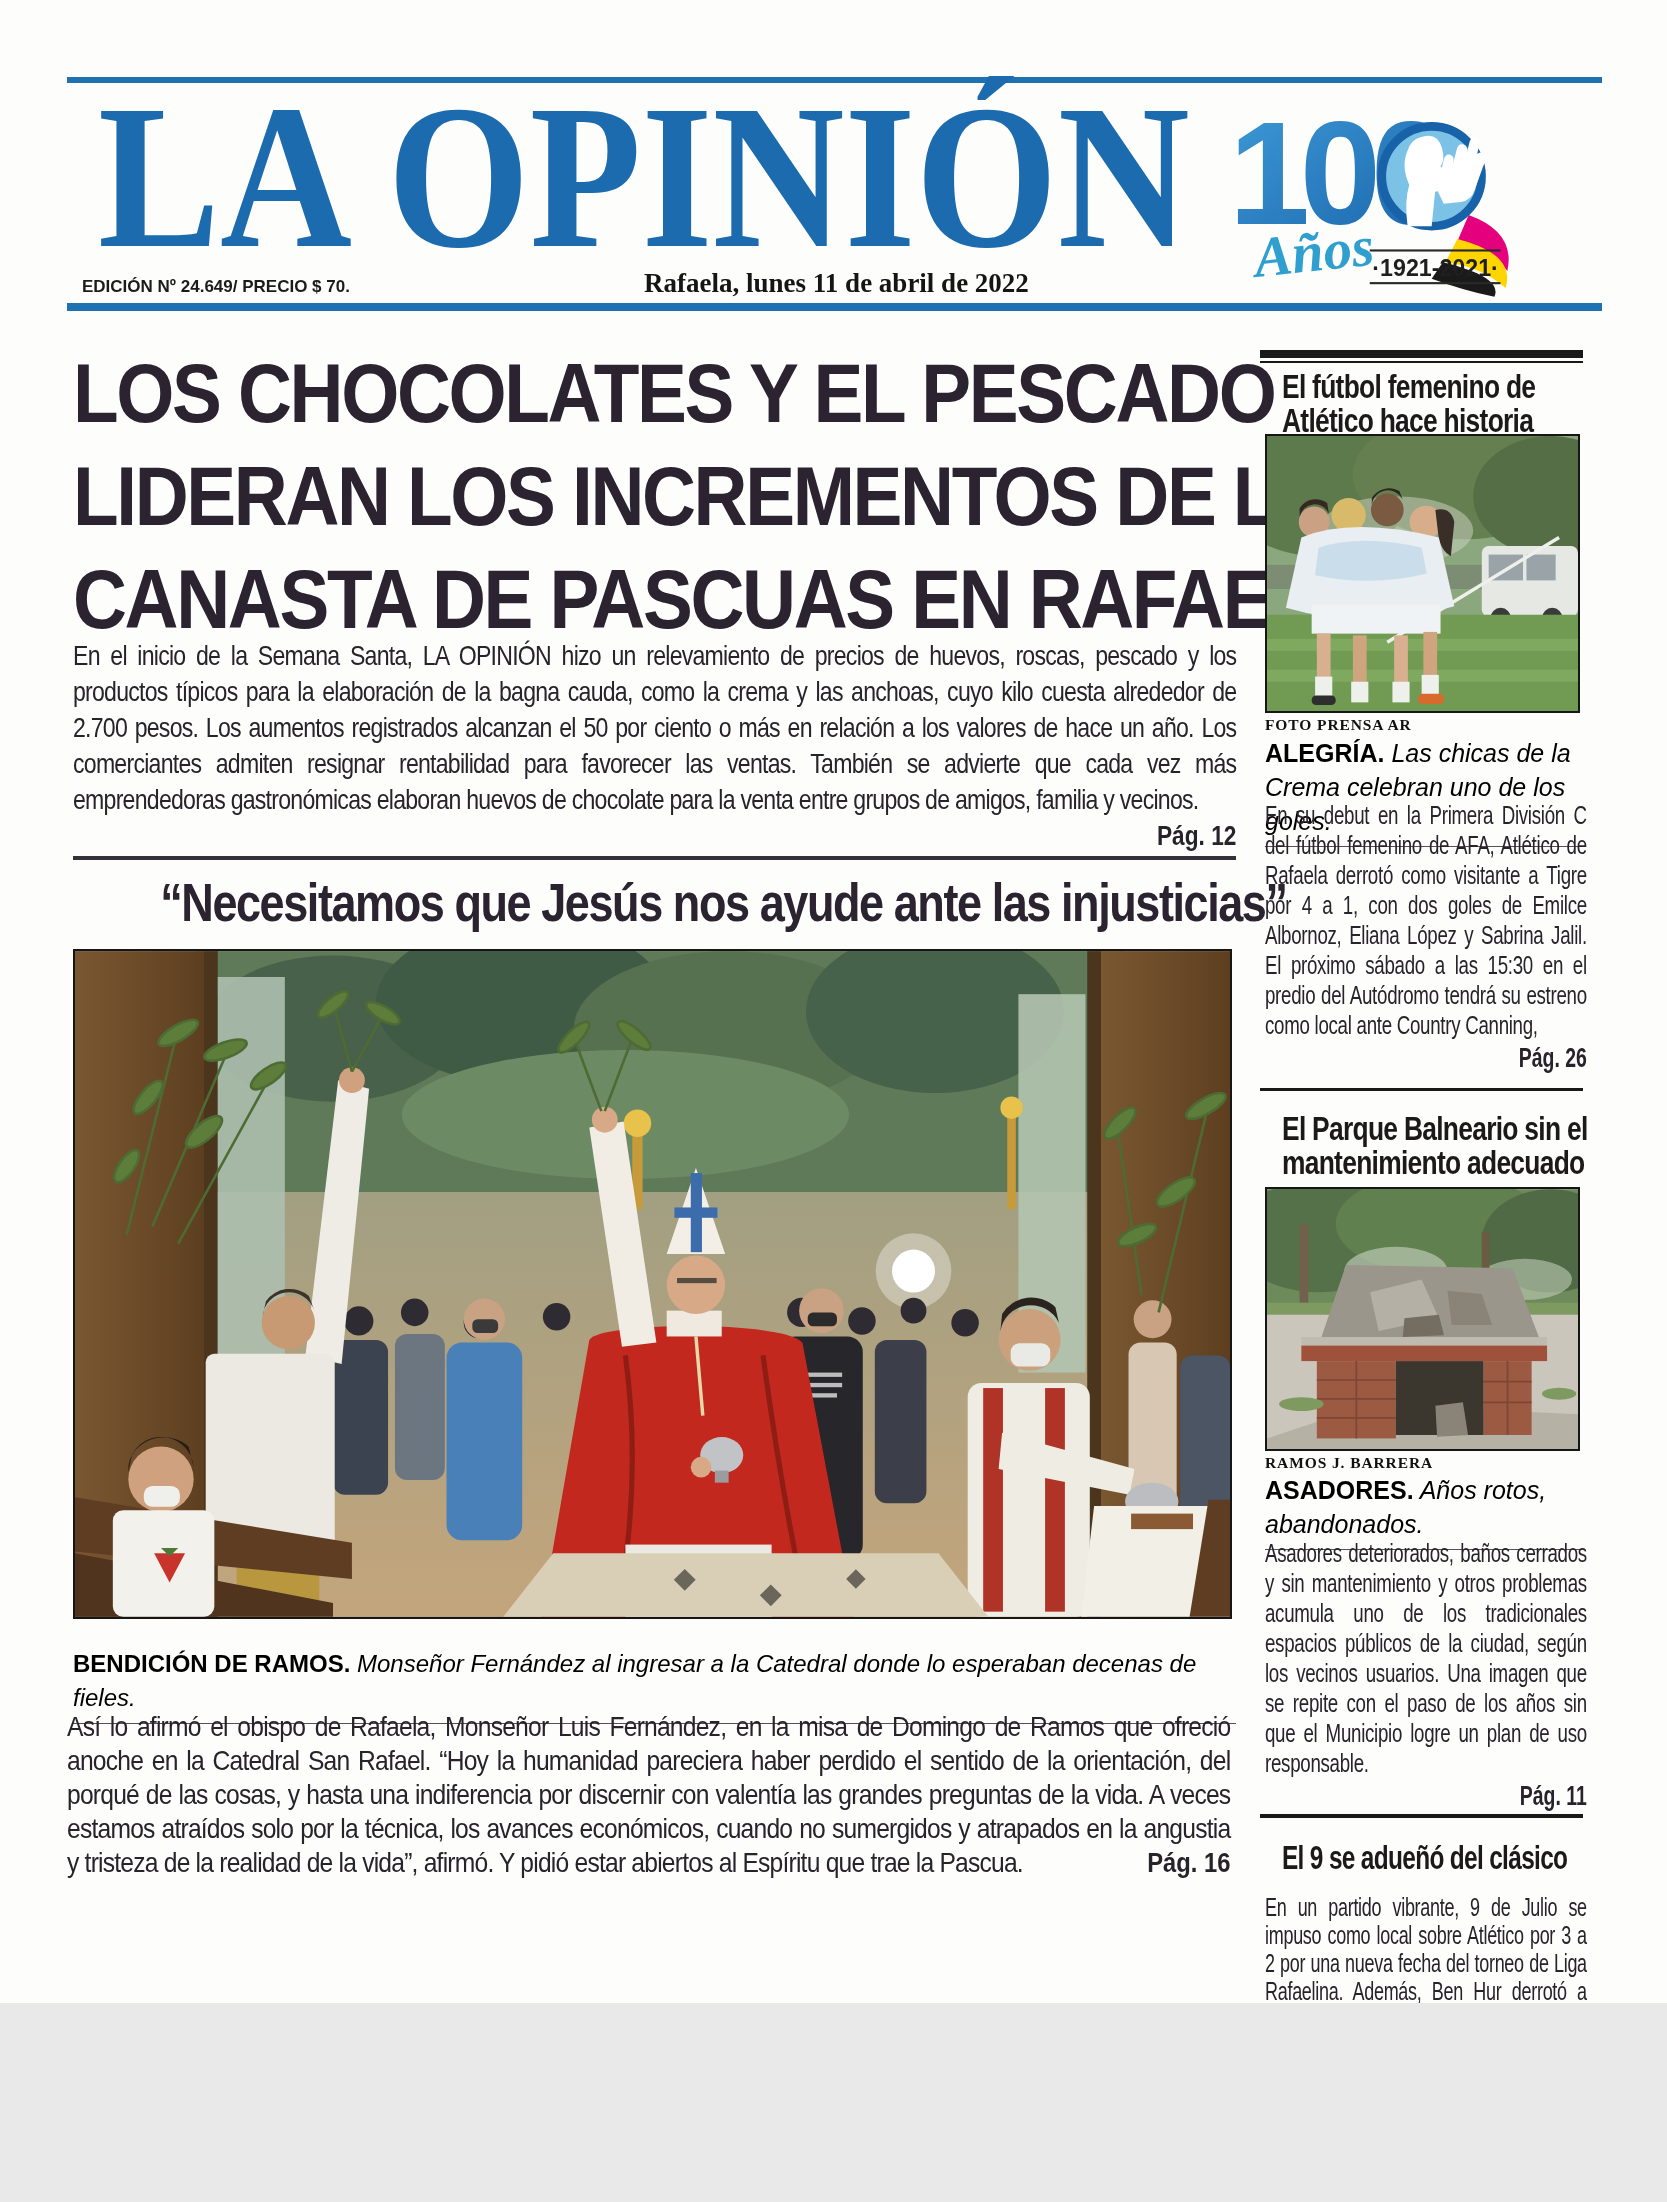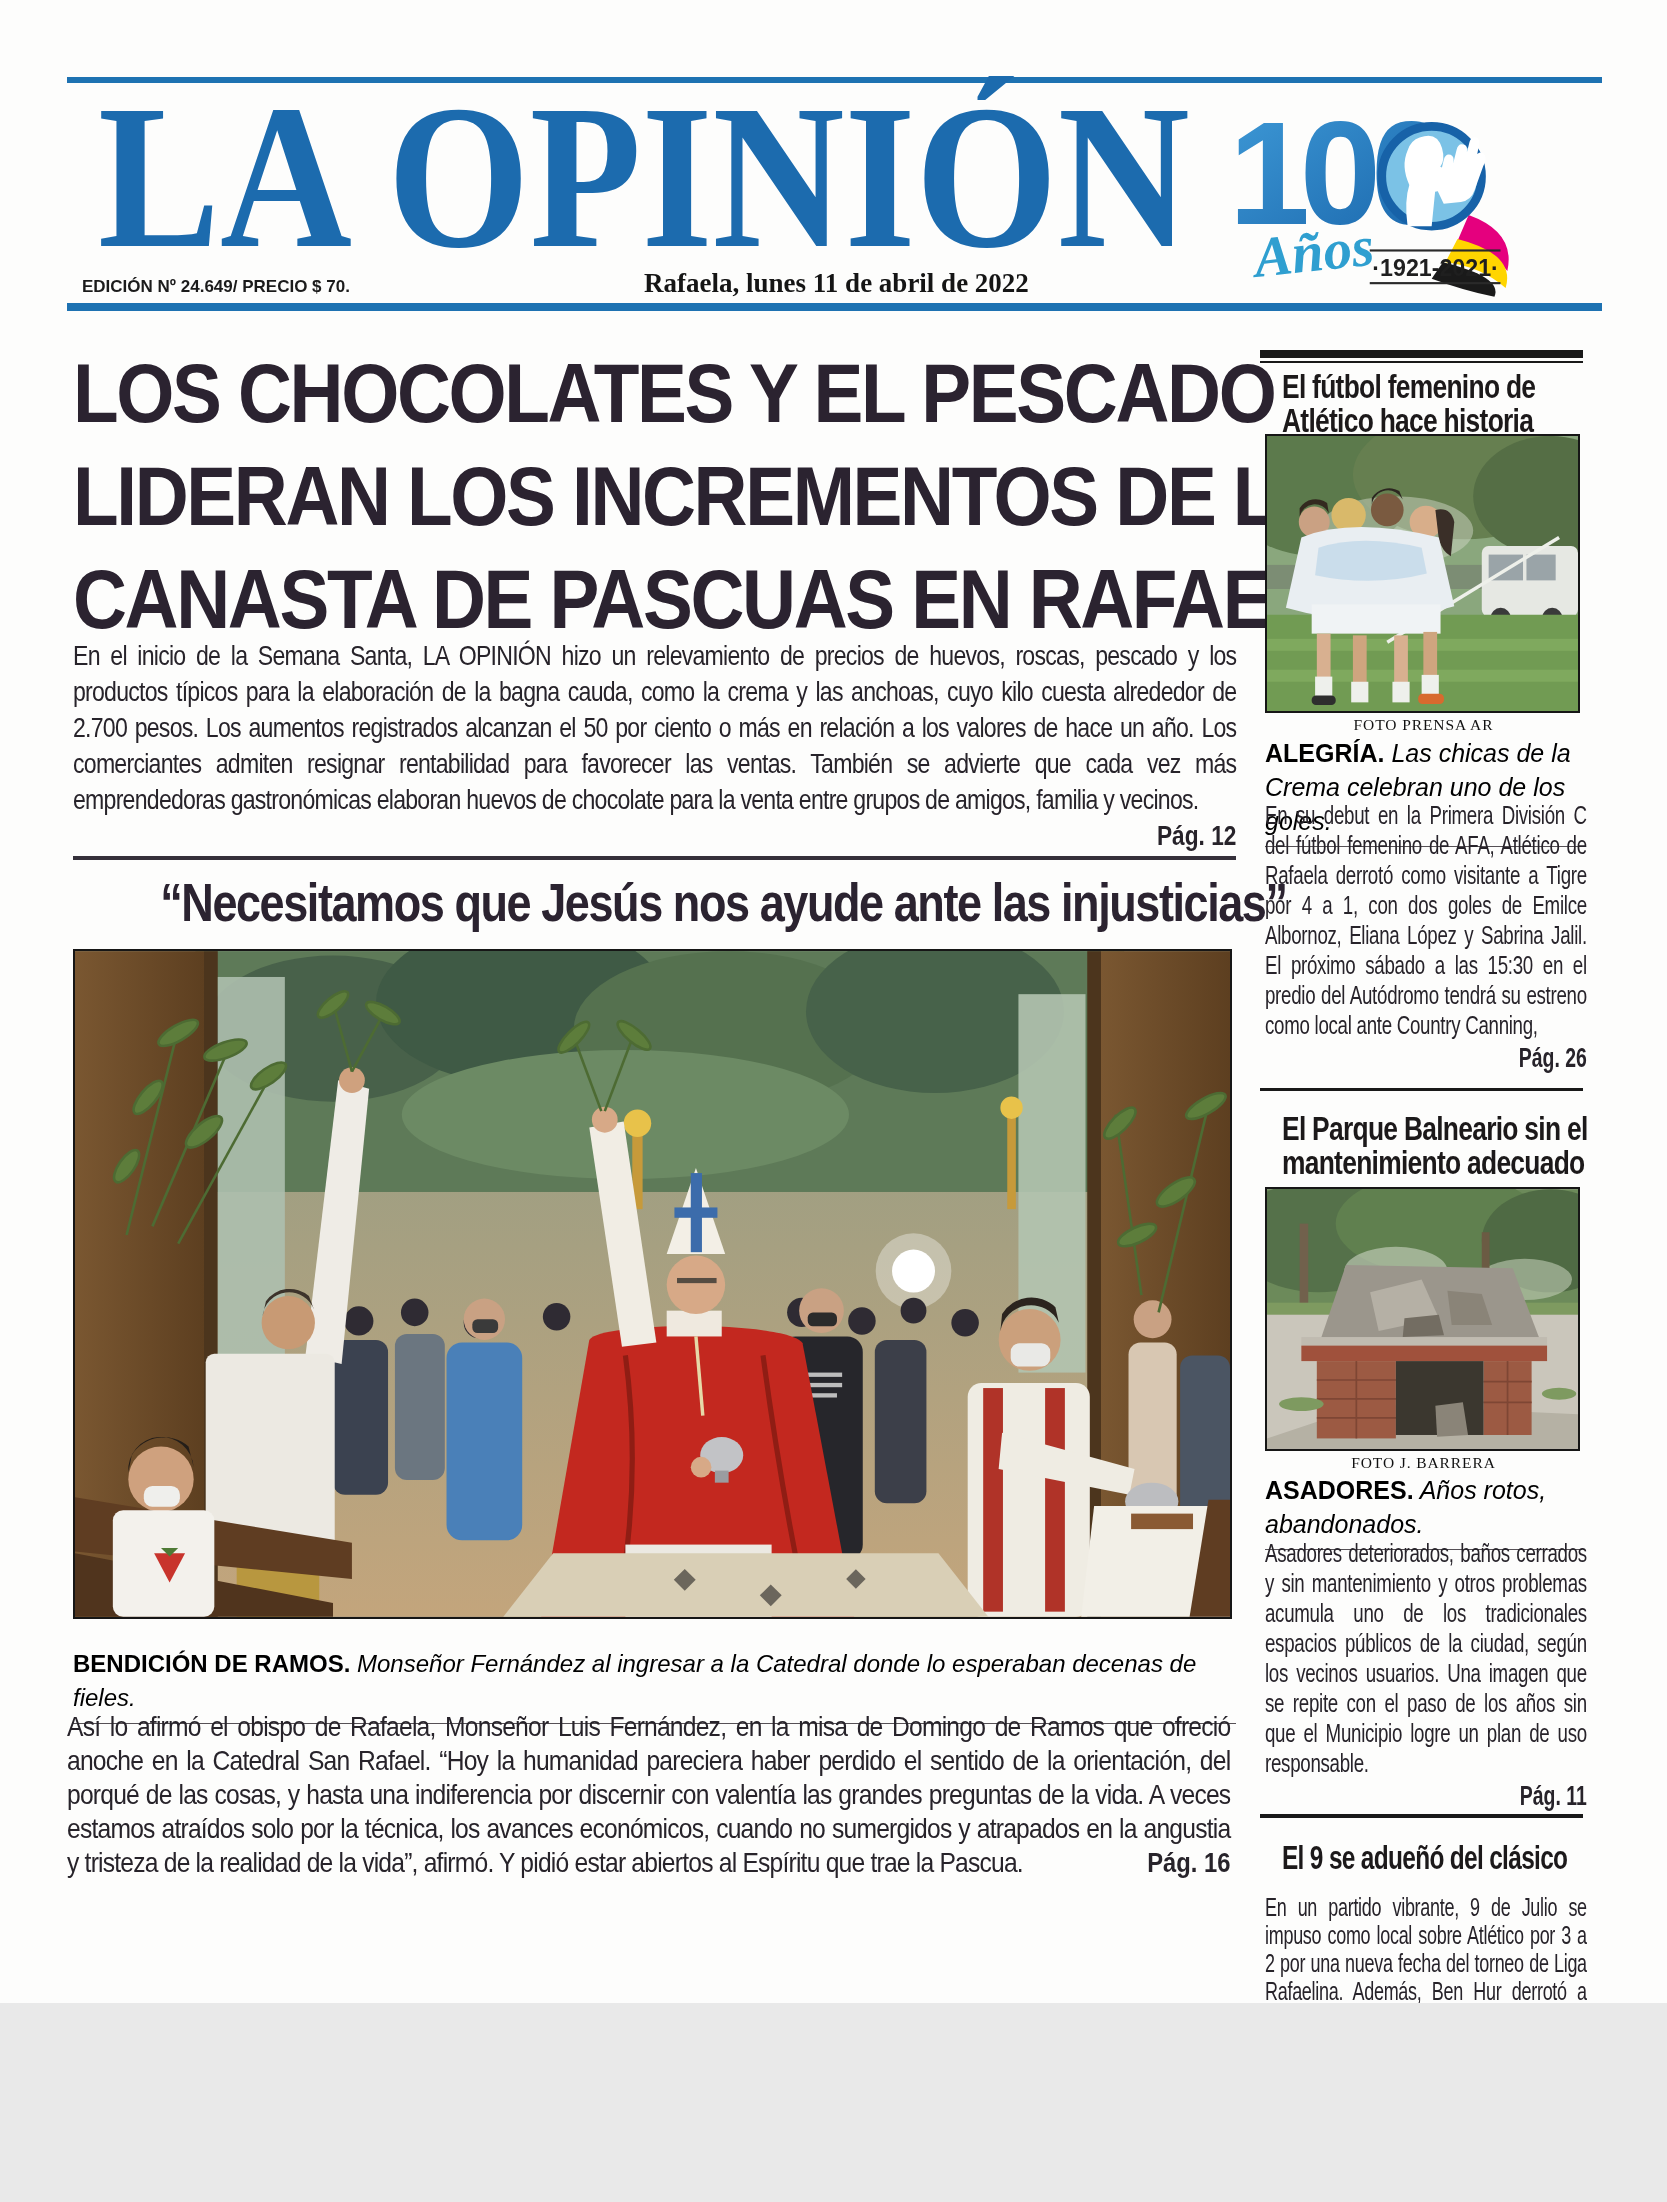--- a/index.html
+++ b/index.html
@@ -22,22 +22,22 @@
   
   .bodyMain{font-size:28px;line-height:34px;letter-spacing:-0.9px;text-align:justify;color:#27232a;
       width:1322px;transform:scaleX(0.88);transform-origin:0 0;}
   .ledeMain{font-size:27.5px;line-height:36px;letter-spacing:-0.9px;text-align:justify;color:#27232a;
       width:1385px;transform:scaleX(0.84);transform-origin:0 0;}
   .bodySide{font-size:26px;line-height:30px;letter-spacing:-0.4px;text-align:justify;color:#27232a;
       width:447px;transform:scaleX(0.72);transform-origin:0 0;}
   .pref{font-weight:700;float:right;font-size:27px;letter-spacing:0;}
   .prefLine{display:block;text-align:right;font-weight:700;font-size:27px;margin-top:3.4px;letter-spacing:0;}
   
-  .credit{font-family:"Liberation Serif",serif;font-weight:400;font-size:16.3px;letter-spacing:0.9px;
-      color:#111;text-align:center;display:block;}
+  .credit{font-family:"Liberation Serif",serif;font-weight:700;font-size:16.3px;letter-spacing:0.9px;
+      color:#111;text-align:left;display:block;}
   .cap{font-family:Liberation Sans, sans-serif;font-size:24px;line-height:34px;color:#000000;
       border-bottom:1.7px solid #555055;padding-bottom:7.7px;margin:0;}
   .cap b{font-style:normal;font-weight:700;}
   .cap i{font-style:italic;}
   .capSide{font-size:25px;}
   .photoFrame{border:2.6px solid #161616;box-sizing:content-box;background:#888;}
   .edition{font-size:17px;font-weight:700;letter-spacing:0;color:#1b1b1b;}
   .dateline{font-family:"Liberation Serif",serif;font-weight:700;font-size:27px;color:#151515;text-align:center;}
   .boxStory{background:#fcfbf9;border:1.7px solid #8d867e;border-bottom:6px solid #a59a8e;box-sizing:border-box;}
 </style>
@@ -363,21 +363,21 @@
           <line x1="252" y1="248" x2="308" y2="248"></line>
           <line x1="280" y1="200" x2="280" y2="286"></line>
       </g>
       <rect x="150" y="200" width="102" height="86" fill="#3b372f"></rect>
       <polygon points="196,252 228,248 234,286 198,288" fill="#8a8478"></polygon>
       <ellipse cx="40" cy="250" rx="26" ry="8" fill="#7e9a60"></ellipse>
       <ellipse cx="340" cy="238" rx="20" ry="7" fill="#7e9a60"></ellipse>
     </svg>
   </div>
 
-  <span class="abs credit" style="left:1265px;top:1454px;width:317px;font-size:15.5px;">FOTO J. BARRERA</span>
+  <span class="abs credit" style="left:1265px;top:1454px;width:317px;font-size:15.5px;">RAMOS J. BARRERA</span>
   <p class="abs cap capSide" style="left:1265px;top:1473px;width:317px;">
     <b>ASADORES.</b><i> Años rotos, abandonados.</i>
   </p>
 
   <div class="abs" style="left:1265px;top:1538px;width:323px;">
     <p class="bodySide" style="margin:0;">
       <span>Asadores deteriorados, baños cerrados y sin mantenimiento y otros problemas acumula uno de los tradicionales espacios públicos de la ciudad, según los vecinos usuarios. Una imagen que se repite con el paso de los años sin que el Municipio logre un plan de uso responsable.</span>
       <span class="prefLine">Pág. 11</span>
     </p>
   </div>

